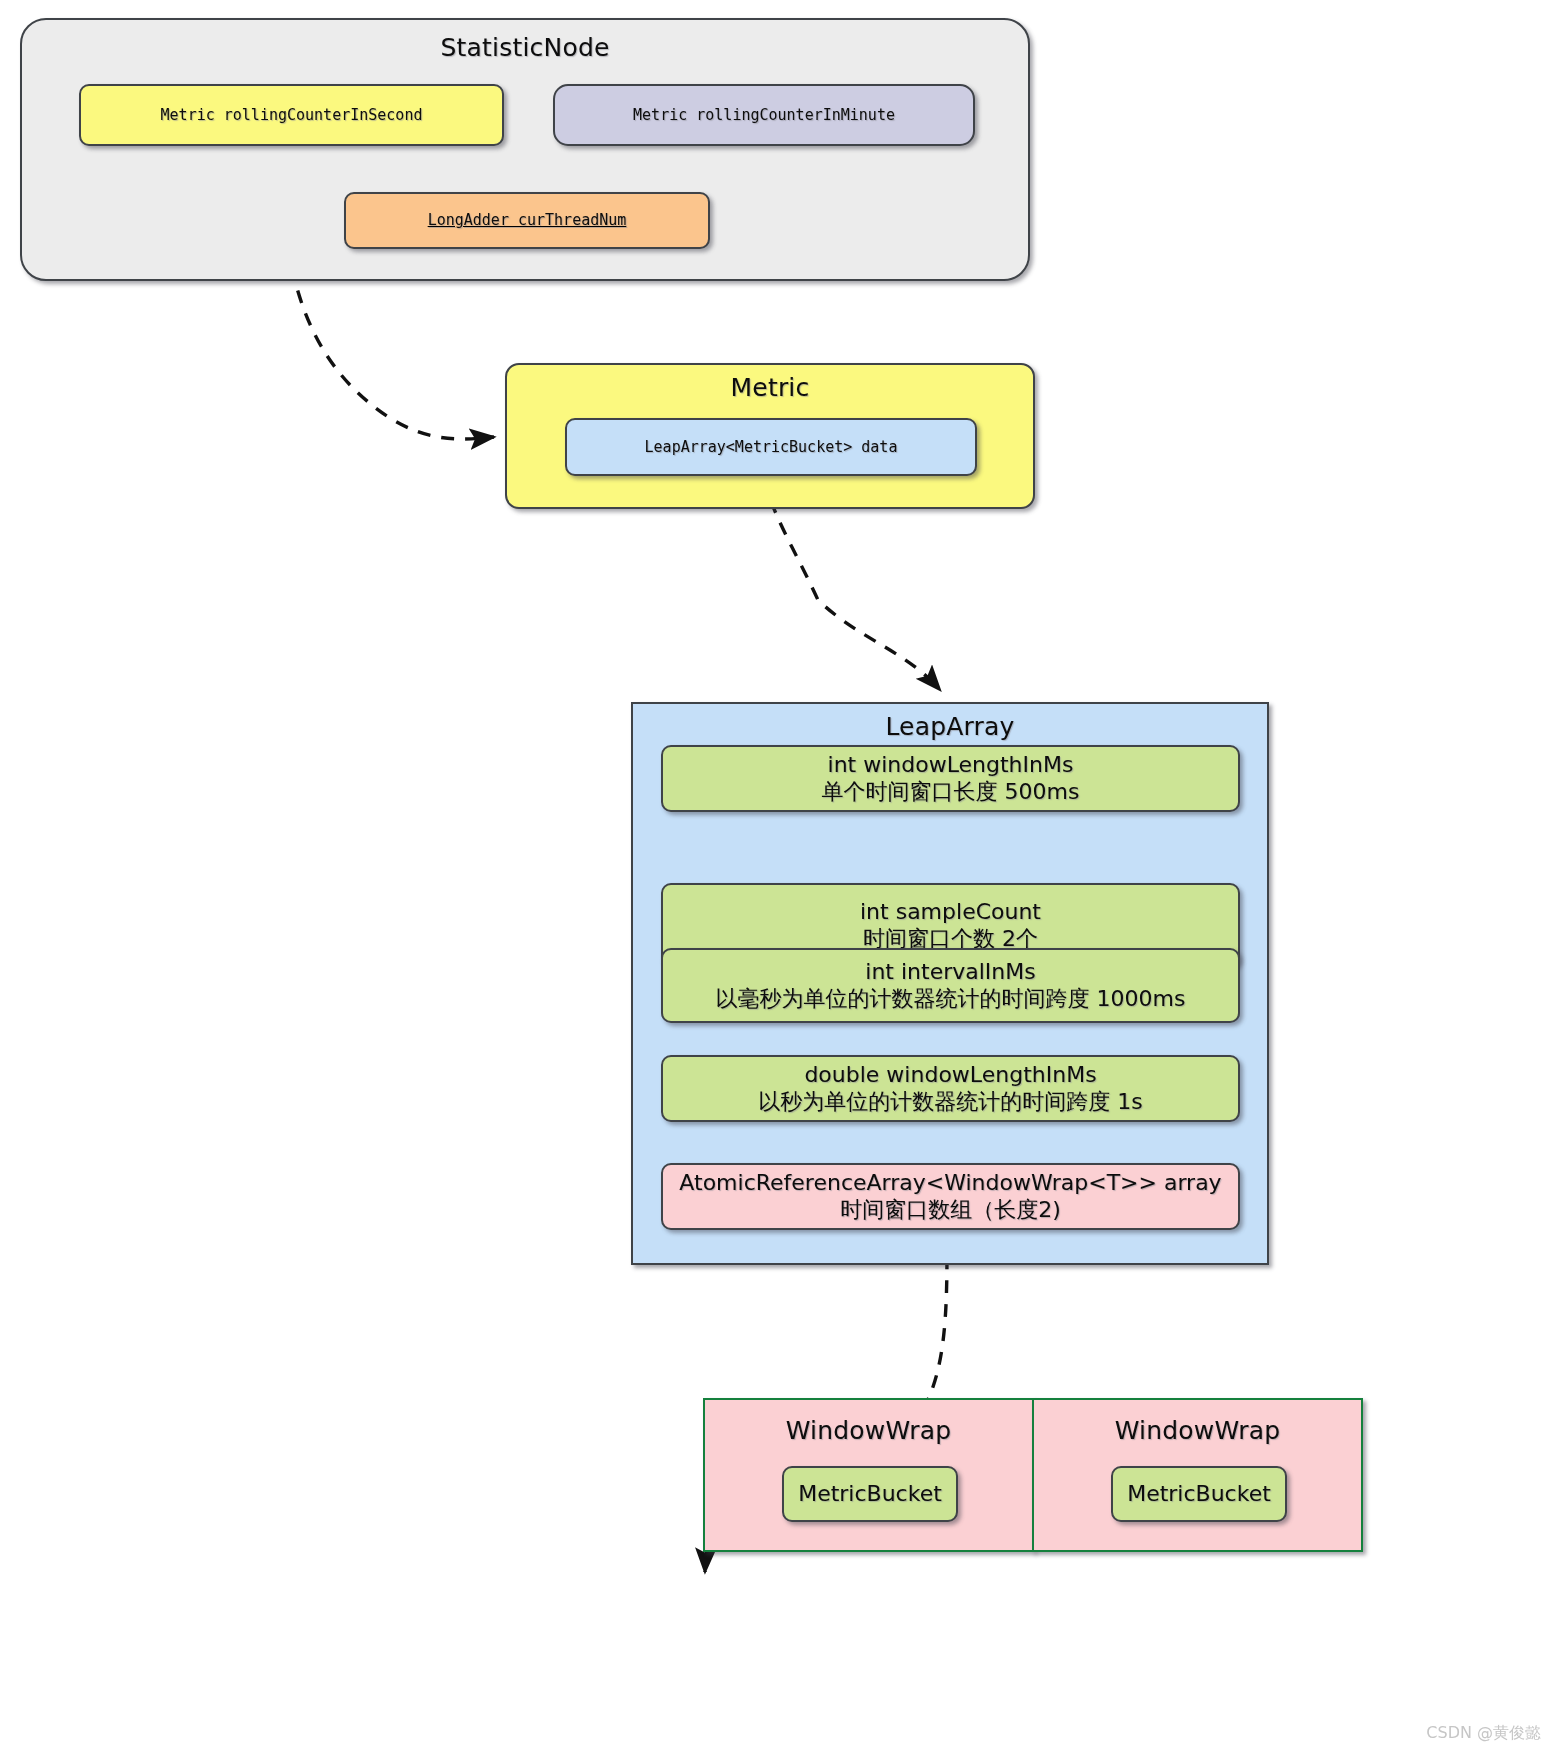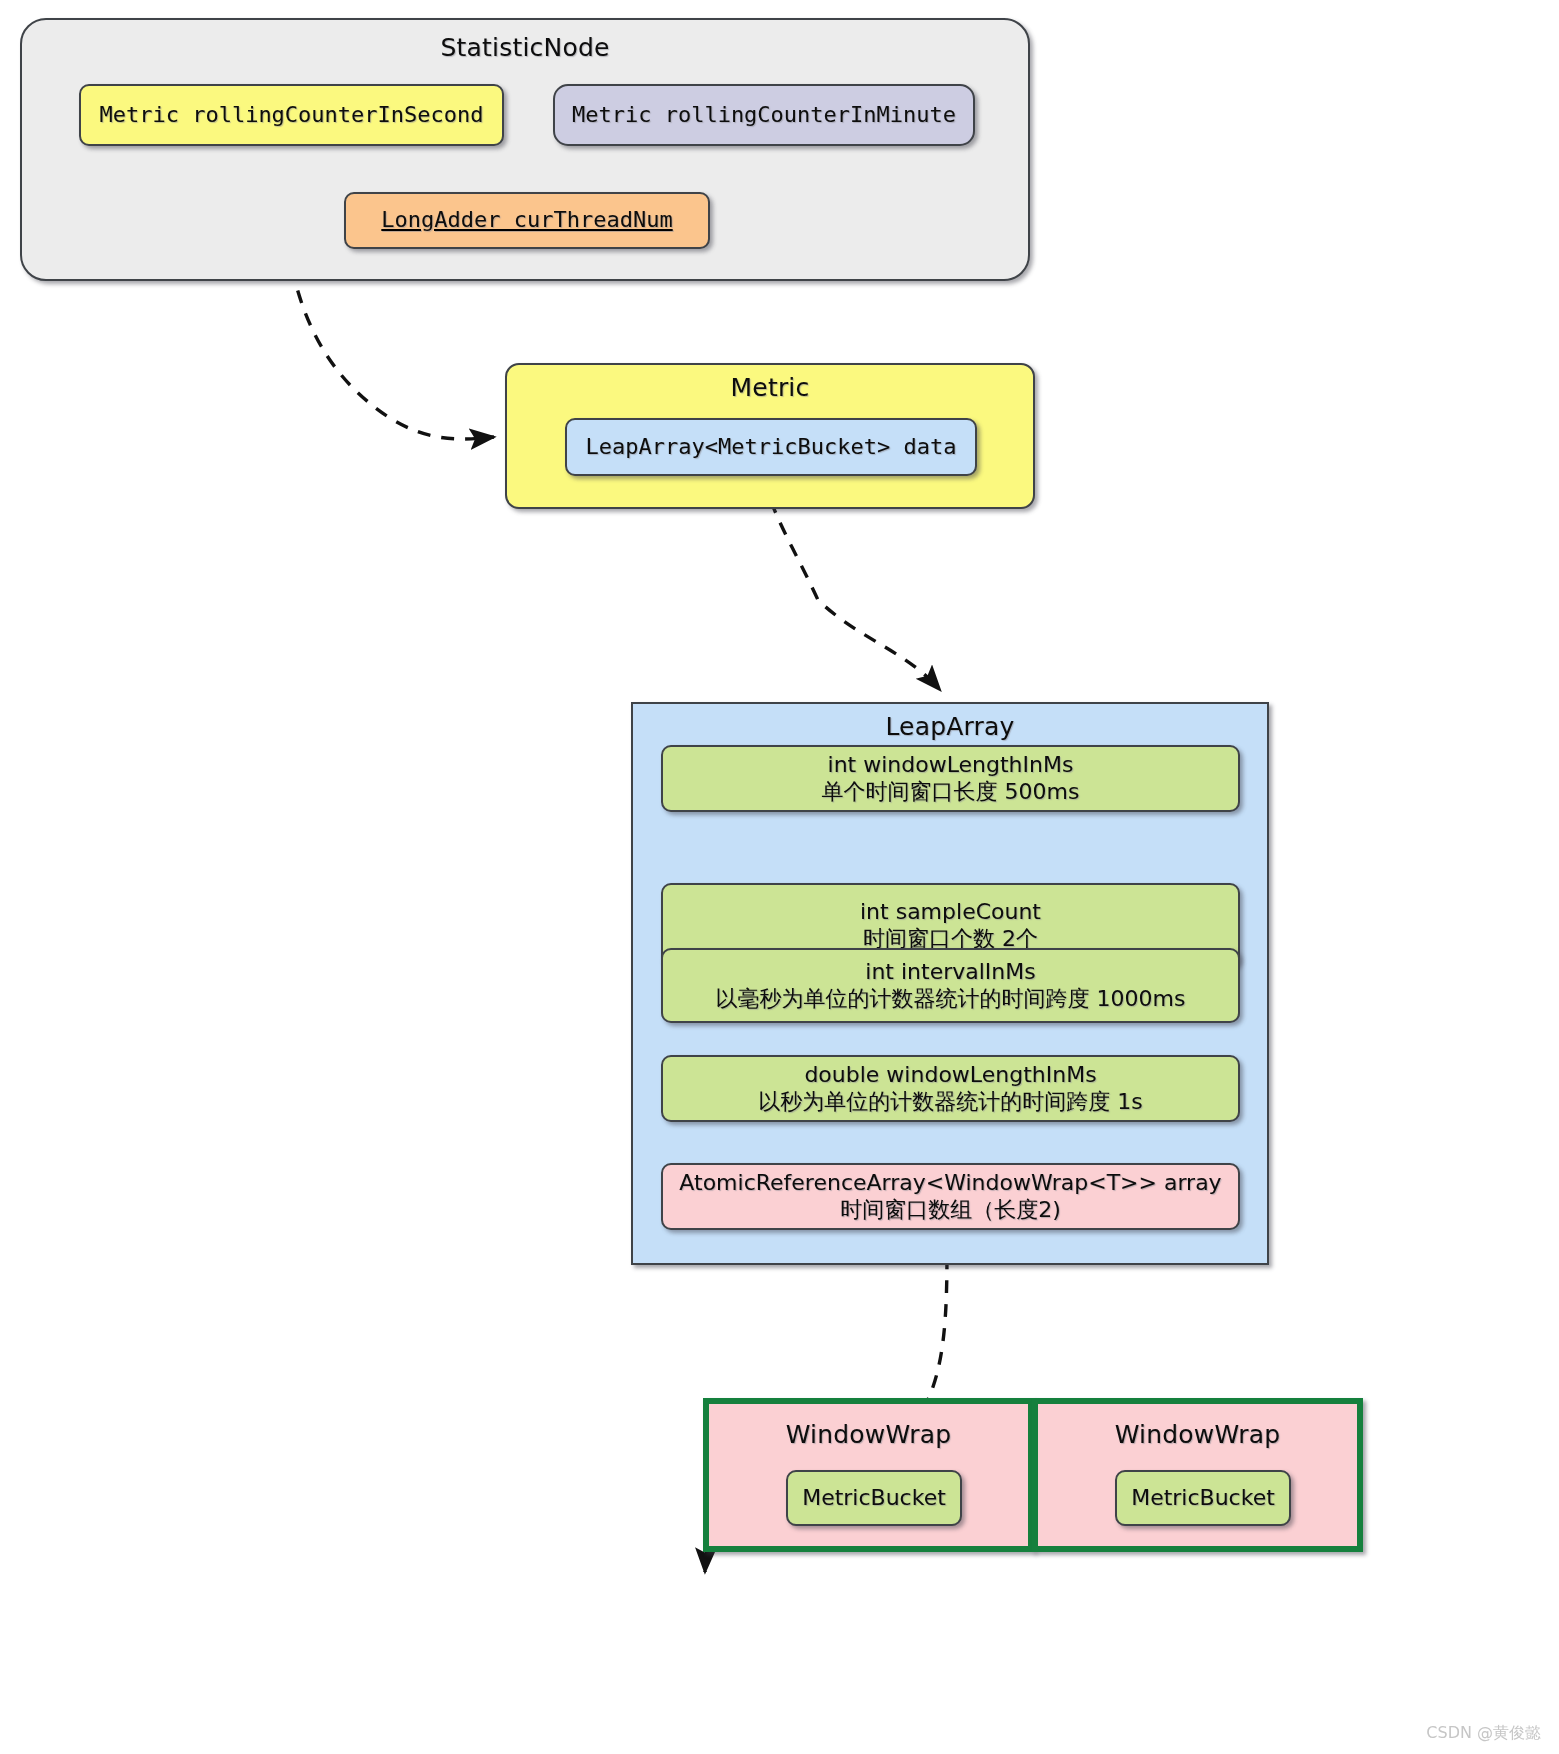--- a/index.html
+++ b/index.html
@@ -49,21 +49,21 @@
   .label {
     text-align: center;
     font-size: 22px;
     color: #0d0d0d;
     text-shadow: 1px 1px 1px rgba(140,140,150,0.55);
     line-height: 1.22;
     white-space: pre-line;
   }
   .label.mono, .title.mono {
     font-family: "DejaVu Sans Mono", "Liberation Mono", monospace;
-    font-size: 22px;
+    font-size: 15px;
   }
 
   
   #statistic-node {
     left: 20px; top: 18px; width: 1010px; height: 263px;
     background: #ececec;
   }
   #statistic-node > .title { margin-top: 13px; }
 
   #rc-second {
@@ -114,21 +114,21 @@
     background: #fbd0d3;
   }
 
   
   #wrap-row { position: absolute; left: 703px; top: 1398px; z-index: 10; }
   .windowwrap {
     position: relative;
     width: 331px; height: 154px;
     background: #fbd0d3;
     box-sizing: border-box;
-    border: 6px solid #15803d;
+    border: 2px solid #15803d;
     display: inline-block;
     vertical-align: top;
     box-shadow: 3px 3px 4px rgba(60,60,70,0.45);
   }
   .windowwrap + .windowwrap { margin-left: -2px; }
   .windowwrap > .title { margin-top: 16px; }
   .bucket {
     position: absolute;
     left: 77px; top: 66px; width: 176px; height: 56px;
     background: #cce495;

